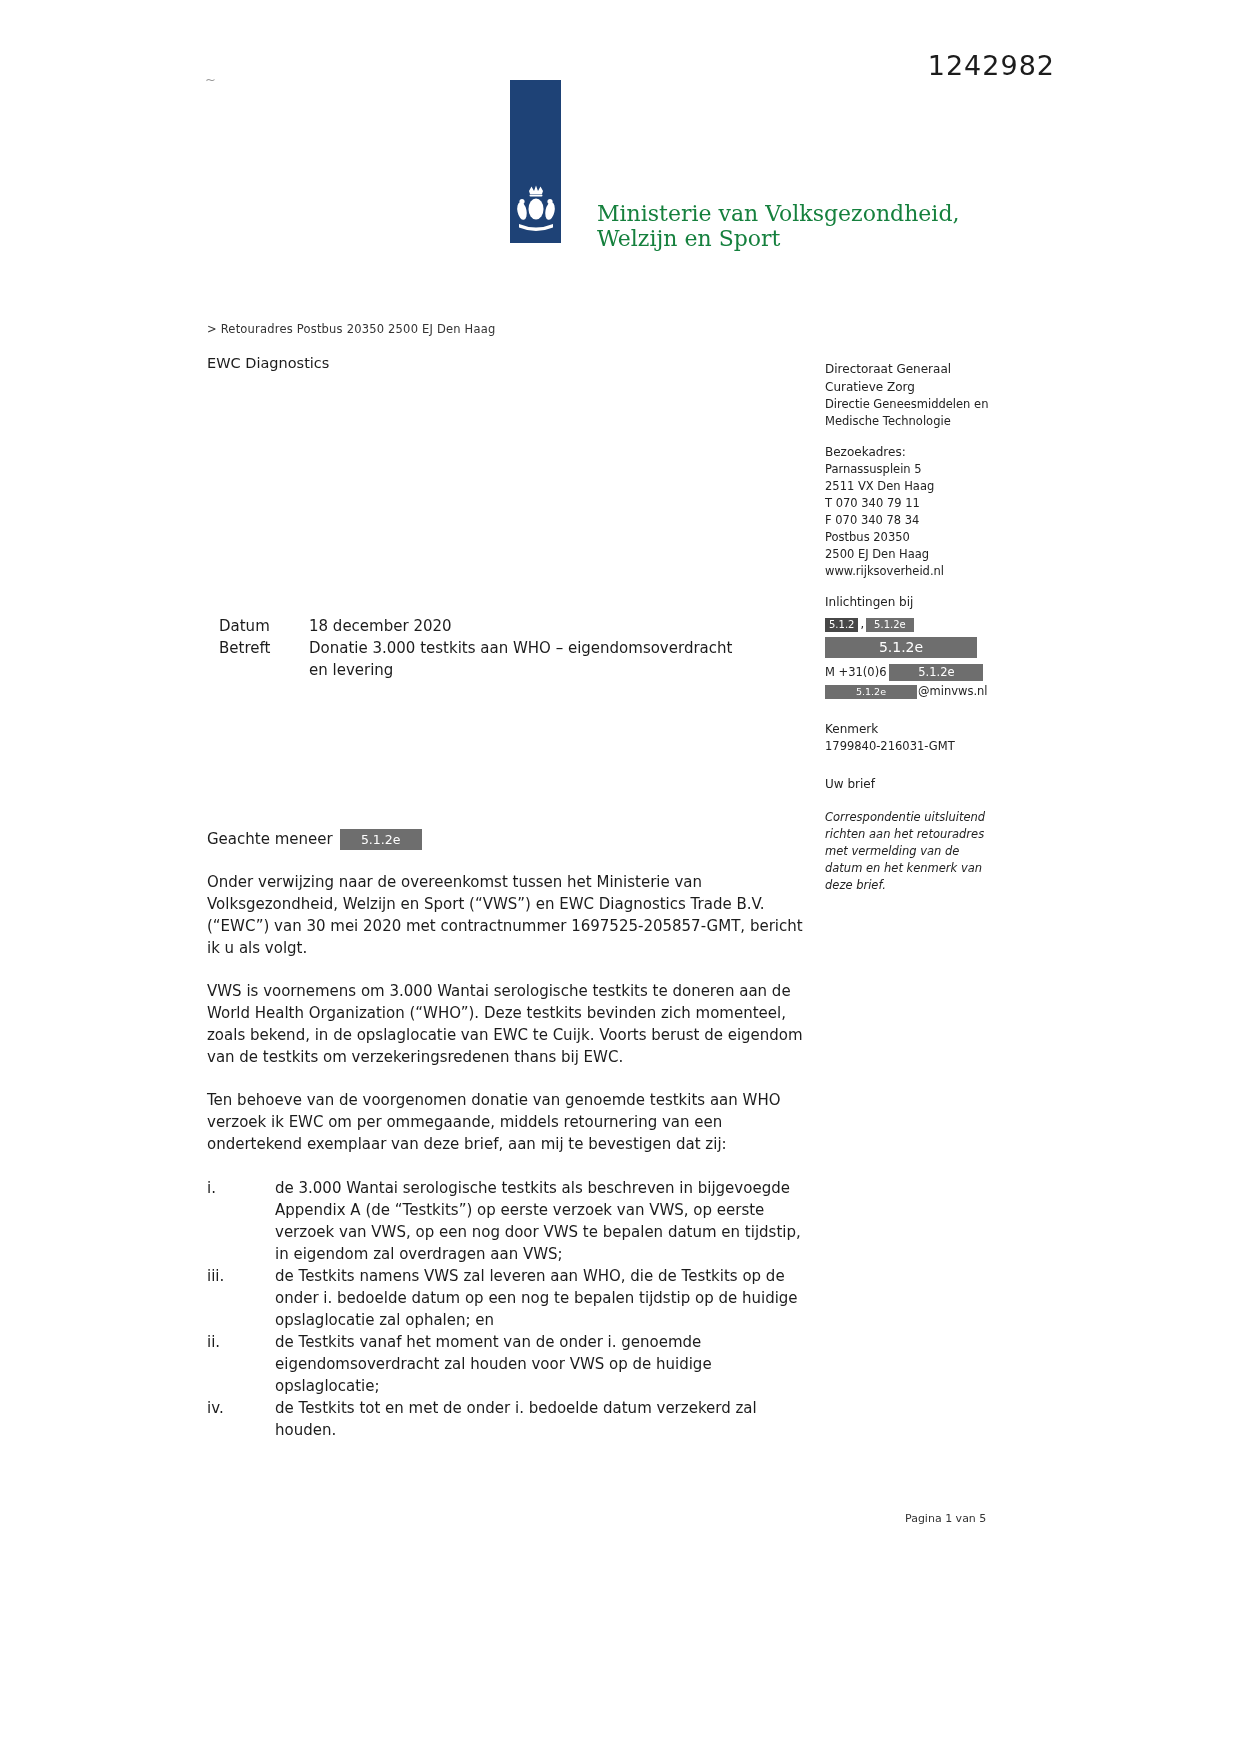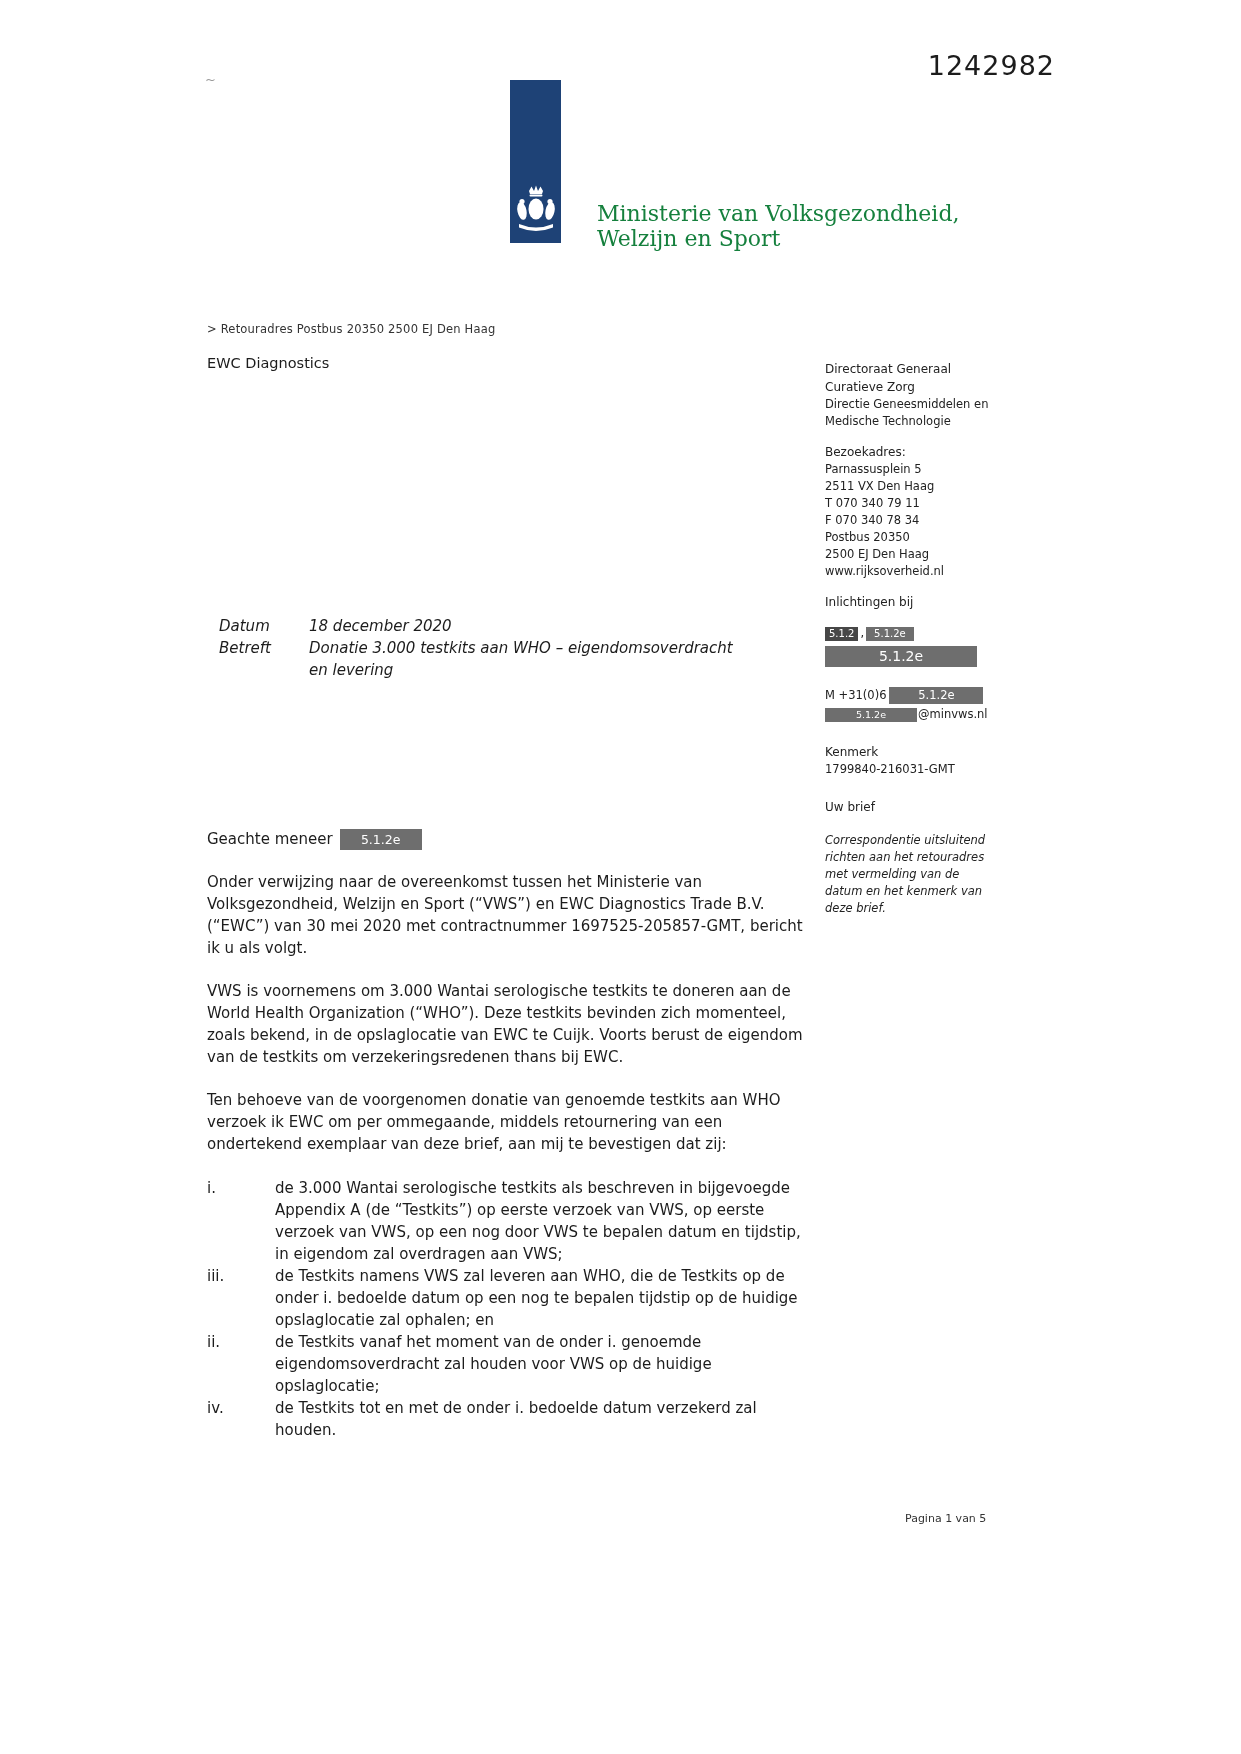--- a/index.html
+++ b/index.html
@@ -21,33 +21,33 @@
   .ministry-name{position:absolute;left:597px;top:201px;font-family:"DejaVu Serif","Liberation Serif",serif;font-size:22px;line-height:25px;color:#15803d;}
 
   .retouradres{position:absolute;left:207px;top:322px;font-size:11.5px;color:#333;letter-spacing:.2px;}
   .recipient{position:absolute;left:207px;top:355px;font-size:14.5px;}
 
   .sidebar{position:absolute;left:825px;top:360px;width:165px;font-size:11.5px;line-height:17px;color:#222;}
   .sb-bold{font-weight:normal;font-size:12px;line-height:18px;}
   .mt{margin-top:13px;}
   .mt2{margin-top:20px;}
   .chip{display:inline-flex;align-items:center;justify-content:center;background:var(--redaction-gray);color:#fff;}
-  .chip-row{margin-top:14px;display:flex;align-items:center;gap:2px;}
+  .chip-row{margin-top:5px;display:flex;align-items:center;gap:2px;}
   .chip-a{background:var(--redaction-dark);height:14px;font-size:10px;padding:0 4px;}
   .chip-b{height:14px;font-size:10px;padding:0 8px;}
   .chip-bar{margin-top:4px;width:152px;height:21px;font-size:14px;}
-  .phone-row{margin-top:20px;display:flex;align-items:flex-end;}
+  .phone-row{margin-top:6px;display:flex;align-items:flex-end;}
   .phone-row .chip{width:94px;height:17px;font-size:11.5px;margin-left:3px;}
   .email-row{margin-top:2px;display:flex;align-items:center;}
   .email-row .chip{width:92px;height:14px;font-size:9.5px;margin-right:1px;}
   .note{margin-top:16px;font-style:italic;font-size:11.5px;line-height:17px;color:#222;}
 
   .main{position:absolute;left:207px;top:615px;width:600px;font-size:15px;line-height:22px;}
   .meta{padding-left:12px;}
-  .meta-row{display:flex;font-style:italic;}
+  .meta-row{display:flex;}
   .meta-label{width:90px;flex:0 0 90px;}
   .meta-value{width:440px;}
   .salutation{margin-top:147px;display:flex;align-items:flex-end;text-align:center;}
   .salutation .chip{width:82px;height:21px;font-size:12.5px;margin-left:7px;}
   .para{margin-top:21px;}
   .list{margin-top:22px;}
   .list-item{display:flex;}
   .list-marker{width:68px;flex:0 0 68px;}
   .list-text{width:532px;}
 

